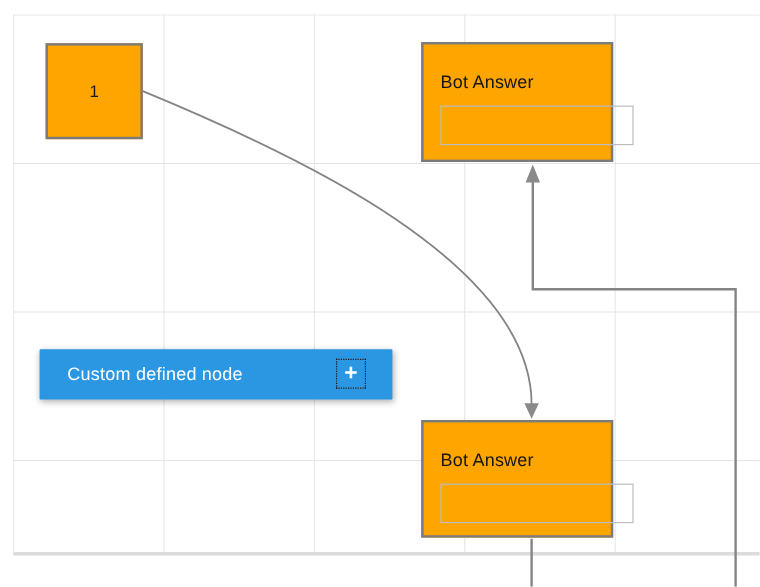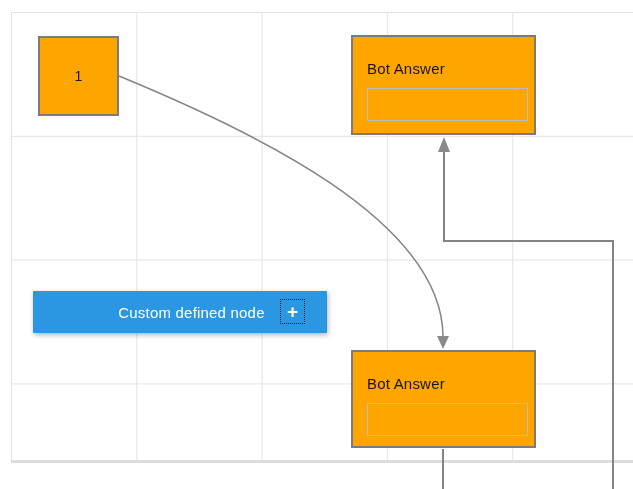--- a/index.html
+++ b/index.html
@@ -32,37 +32,37 @@
     position: absolute;
     background: #FFA500;
     border: 2px solid #7b7b7b;
     color: #1a1a1a;
   }
   #node-start {
     left: 38px; top: 36px; width: 81px; height: 80px;
     display: flex; align-items: center; justify-content: center;
     font-size: 14px;
   }
-  .bot-answer { width: 185px; height: 100px; }
+  .bot-answer { width: 160px; height: 100px; }
   #node-bot-answer-top    { left: 351px; top: 35px; }
   #node-bot-answer-bottom { left: 351px; top: 350px; height: 98px; }
   .bot-answer .node-title {
     position: absolute; left: 14px; top: 23px;
     font-size: 15px; color: #161616; letter-spacing: 0.2px;
   }
   .bot-answer .answer-field {
     position: absolute; left: 14px; top: 51px; width: 161px; height: 33px;
     border: 1px solid #bdbdbd; background: transparent;
   }
   #node-custom {
     position: absolute; left: 33px; top: 291px; width: 294px; height: 42px;
     background: #2B97E3; border-radius: 1px;
     box-shadow: 1px 2px 5px rgba(0,0,0,0.30);
     display: flex; align-items: center;
-    color: #ffffff; font-size: 15px; justify-content: center;
+    color: #ffffff; font-size: 15px;
   }
   #node-custom .custom-label { padding-left: 23px; letter-spacing: 0.2px; }
   #node-custom .add-button {
     position: absolute; right: 22px; top: 8px; width: 25px; height: 25px;
     border: 1px dotted #1b1b1b;
     display: flex; align-items: center; justify-content: center;
     color: #ffffff; font-size: 19px; font-weight: bold; line-height: 1;
     cursor: pointer; background: transparent;
   }
 </style>

